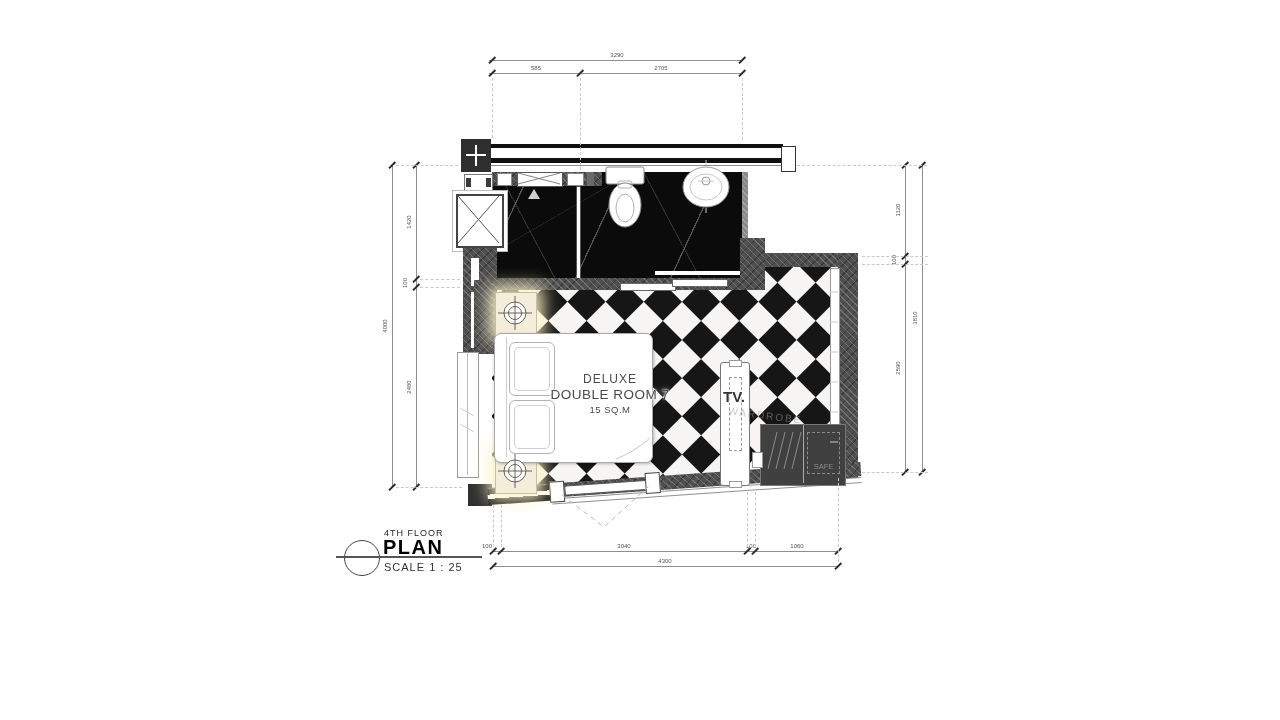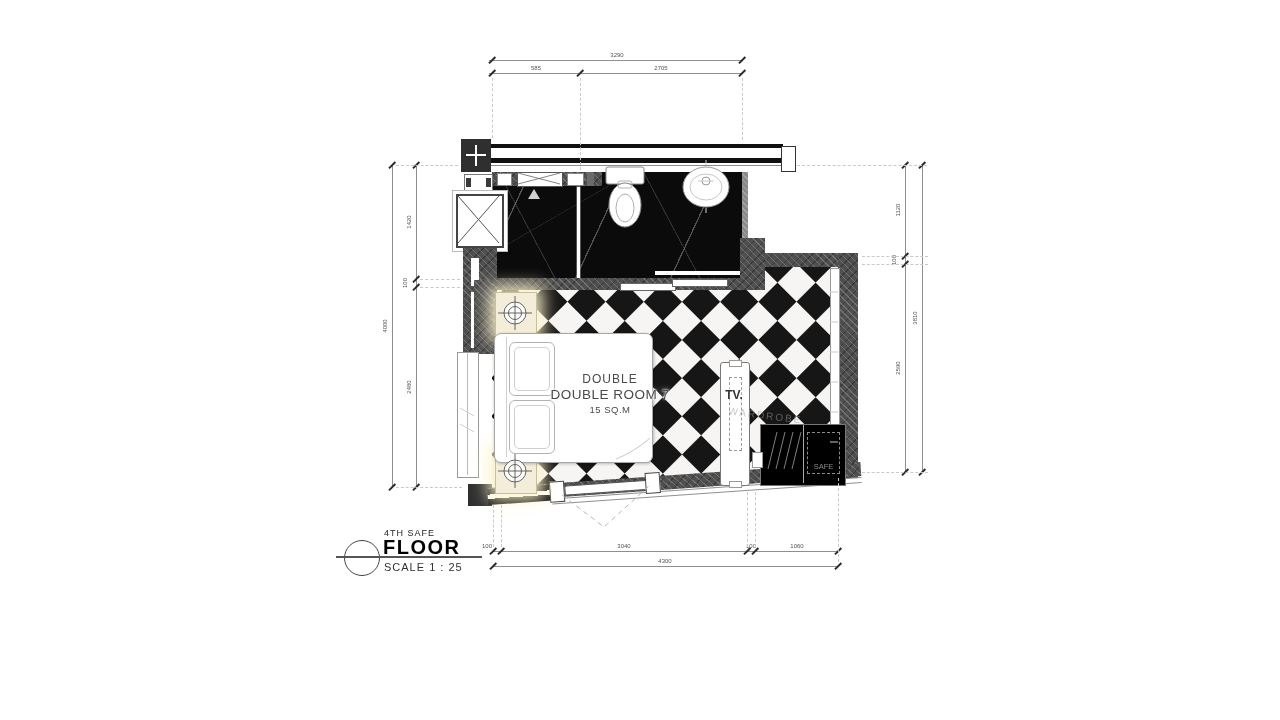--- a/index.html
+++ b/index.html
@@ -110,34 +110,34 @@
   <div class="pillow" style="left:14px;top:66px;width:44px;height:52px;">
       <div class="pillow-in"></div>
     </div>
 </div>
 
 <div class="abs" style="left:720px;top:362px;width:28px;height:122px;background:#fff;border:1px solid #777;border-radius:3px;">
   <div class="abs" style="left:8px;top:14px;width:11px;height:72px;border:1px dashed #999;"></div>
   <div class="notch" style="left:8px;top:-3px;width:11px;height:5px;"></div>
   <div class="notch" style="left:8px;bottom:-3px;width:11px;height:5px;"></div>
 </div>
-<div class="abs roomlabel" style="left:719px;top:388px;width:30px;font-size:12px;font-weight:bold;color:#333;">TV.</div>
+<div class="abs roomlabel" style="left:719px;top:388px;width:30px;font-size:15px;font-weight:bold;color:#333;">TV.</div>
 
 <div class="abs" style="left:728px;top:411px;width:92px;font-size:10px;letter-spacing:2px;color:#9a9a9a;opacity:.55;transform:rotate(7deg);">WARDROBE</div>
 
-<div class="abs" style="left:760px;top:424px;width:84px;height:60px;background:#000000;border:1px solid #777;">
+<div class="abs" style="left:760px;top:424px;width:84px;height:60px;background:#404040;border:1px solid #777;">
   <div class="abs" style="left:42px;top:0;width:1px;height:58px;background:#aaa;"></div>
   <div class="abs" style="left:46px;top:7px;width:31px;height:40px;border:1.5px dashed #8a8a8a;">
     <div class="abs roomlabel" style="left:0;bottom:2px;width:31px;font-size:7.5px;color:#8a8a8a;text-shadow:none;">SAFE</div>
   </div>
 </div>
 <div class="abs" style="left:752px;top:452px;width:9px;height:14px;background:#fff;border:1px solid #999;"></div>
 
 <div class="abs roomlabel" style="left:525px;top:372px;width:170px;">
-  <div style="font-size:12px;letter-spacing:1px;">DOUBLE</div>
+  <div style="font-size:12px;letter-spacing:1px;">DELUXE</div>
   <div style="font-size:13.5px;letter-spacing:.5px;">DOUBLE ROOM 7</div>
   <div style="font-size:9.5px;letter-spacing:.5px;">15 SQ.M</div>
 </div>
 
 <svg class="abs" style="left:0;top:0;" width="1280" height="720" viewBox="0 0 1280 720">
 
   <g stroke="#555" stroke-width="1">
     <line x1="458" y1="196" x2="499" y2="243"></line>
       <line x1="499" y1="196" x2="458" y2="243"></line>
   </g>
@@ -266,17 +266,17 @@
 <div class="abs tk" style="left:838px;top:566px;"></div>
 <div class="abs dimh" style="left:665px;top:564px;">4300</div>
 <div class="abs cl-v" style="left:493px;top:505px;height:42px;"></div>
 <div class="abs cl-v" style="left:501px;top:505px;height:42px;"></div>
 <div class="abs cl-v" style="left:747px;top:492px;height:55px;"></div>
 <div class="abs cl-v" style="left:755px;top:492px;height:55px;"></div>
 <div class="abs cl-v" style="left:838px;top:478px;height:84px;"></div>
 
 <div class="abs" style="left:336px;top:524px;width:200px;height:56px;">
   <div class="abs" style="left:8px;top:16px;width:34px;height:34px;border:1.5px solid #444;border-radius:50%;"></div>
-  <div class="abs" style="left:48px;top:4px;font-size:9px;letter-spacing:1px;color:#222;">4TH SAFE</div>
-  <div class="abs" style="left:47px;top:12px;font-size:20px;font-weight:bold;letter-spacing:1.5px;color:#000;">FLOOR</div>
+  <div class="abs" style="left:48px;top:4px;font-size:9px;letter-spacing:1px;color:#222;">4TH FLOOR</div>
+  <div class="abs" style="left:47px;top:12px;font-size:20px;font-weight:bold;letter-spacing:1.5px;color:#000;">PLAN</div>
   <div class="abs" style="left:0;top:32px;width:146px;height:2px;background:#555;"></div>
   <div class="abs" style="left:48px;top:37px;font-size:11px;letter-spacing:1px;color:#333;">SCALE 1 : 25</div>
 </div>
 
 </body></html>

